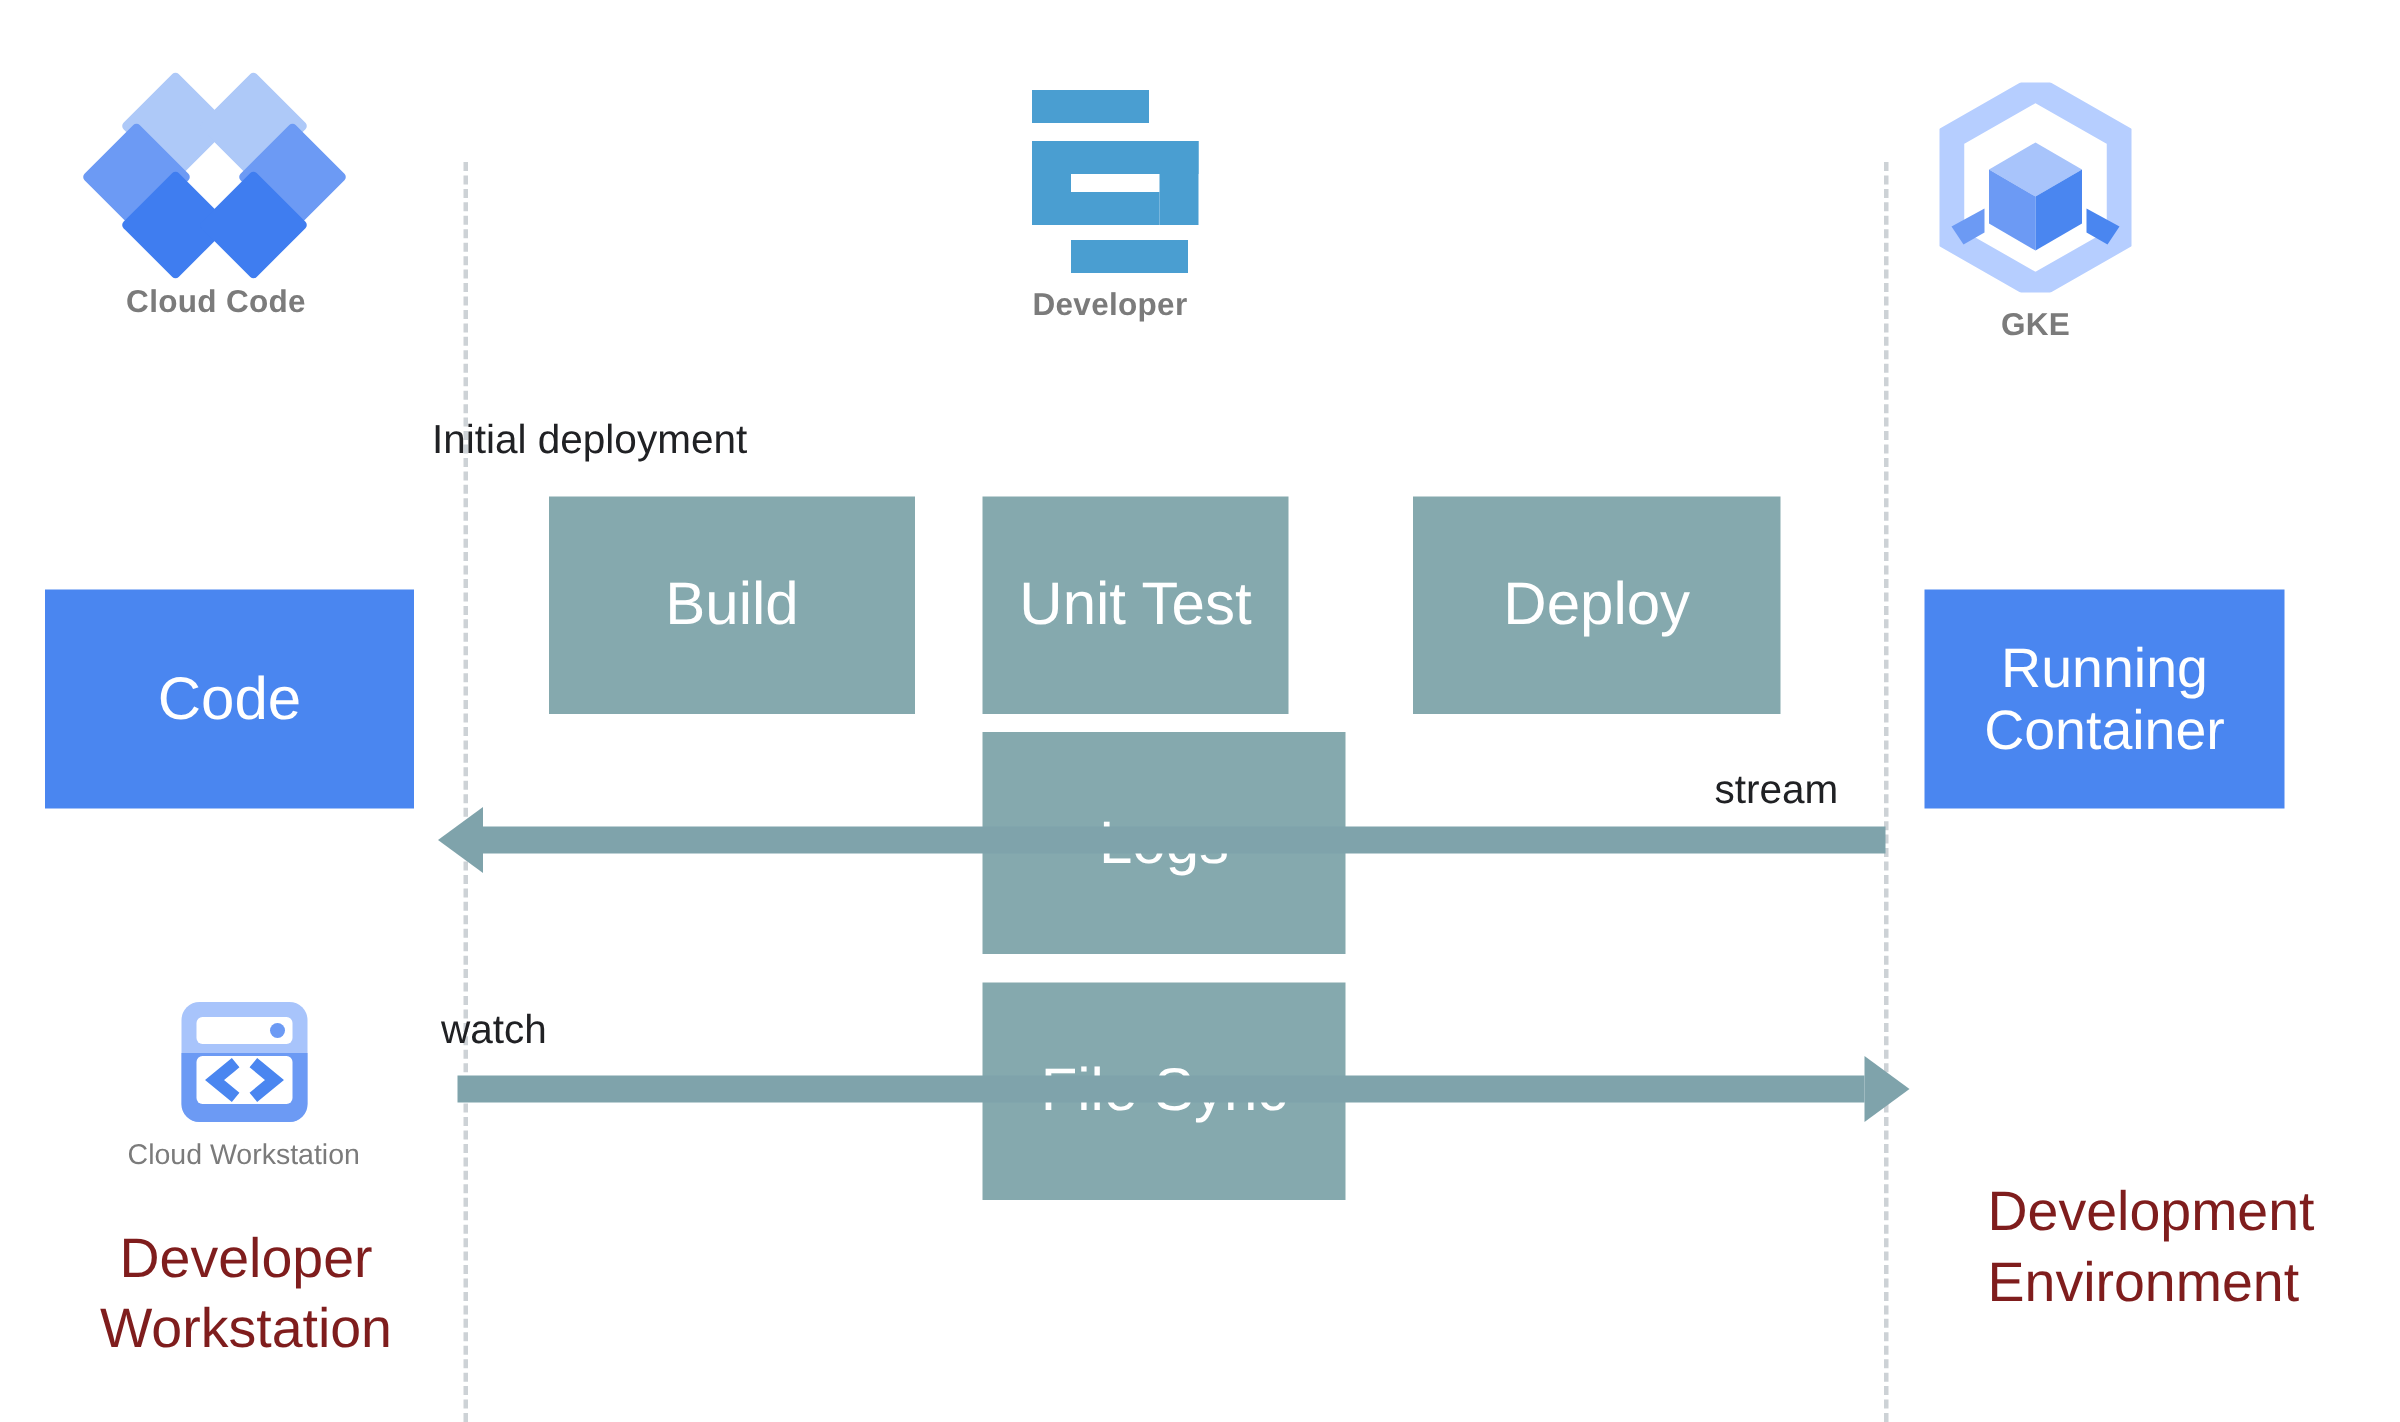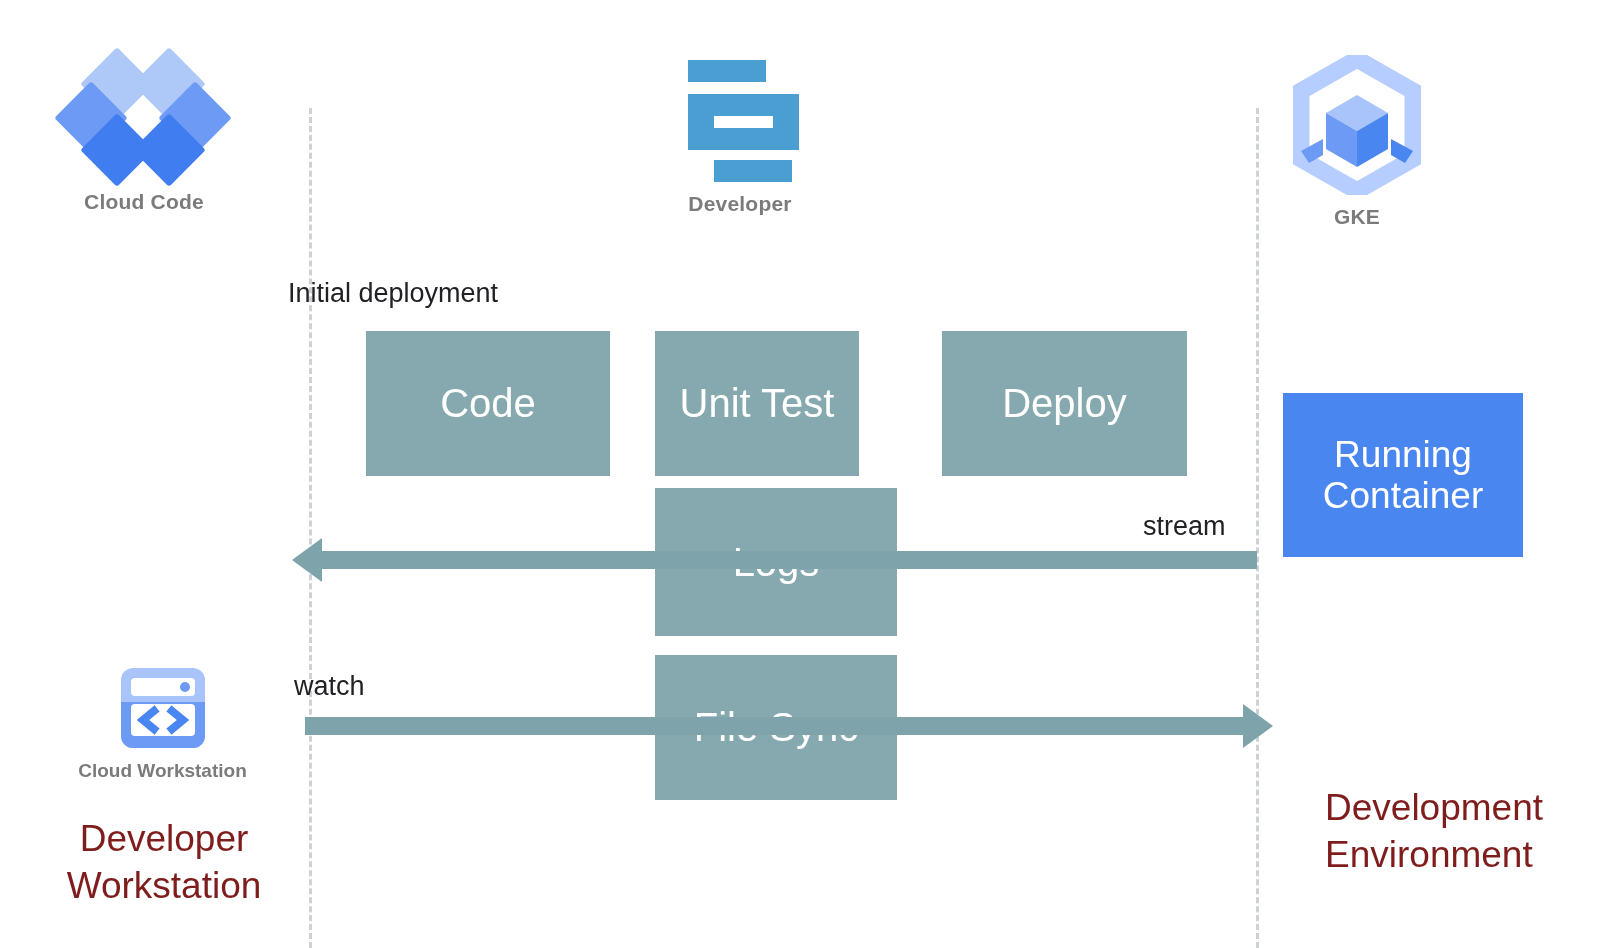--- a/index.html
+++ b/index.html
@@ -59,21 +59,21 @@
   .sk-p { position: absolute; background: #4a9ed1; }
 
   
   #gke-logo { left: 1262px; top: 55px; width: 190px; }
   .gke-art { position: relative; width: 128px; height: 140px; margin: 0 auto; }
 
   
   #workstation-logo { left: 55px; top: 662px; width: 215px; }
   .ws-art { position: relative; width: 92px; height: 92px; margin: 0 auto; }
   .ws-caption {
-    font-size: 19px; font-weight: bold; color: #7b7b7b;
+    font-size: 19px; font-weight: normal; color: #7b7b7b;
     margin-top: 6px; white-space: nowrap;
   }
 
   
   .box {
     position: absolute;
     display: flex;
     align-items: center;
     justify-content: center;
     color: #ffffff;
@@ -83,21 +83,21 @@
   }
   .box-blue  { background: #4a86f0; }
   .box-teal  { background: #85a9ae; }
 
   #box-code            { left: 30px;  top: 393px; width: 246px; height: 146px; font-size: 40px; }
   #box-build           { left: 366px; top: 331px; width: 244px; height: 145px; font-size: 40px; }
   #box-unittest        { left: 655px; top: 331px; width: 204px; height: 145px; font-size: 40px; }
   #box-deploy          { left: 942px; top: 331px; width: 245px; height: 145px; font-size: 40px; }
   #box-logs            { left: 655px; top: 488px; width: 242px; height: 148px; font-size: 40px; }
   #box-filesync        { left: 655px; top: 655px; width: 242px; height: 145px; font-size: 40px; }
-  #box-runcontainer    { left: 1283px; top: 393px; width: 240px; height: 164px; font-size: 37px; }
+  #box-runcontainer    { left: 1283px; top: 393px; width: 240px; height: 146px; font-size: 37px; }
 
   
   .arrow-shaft {
     position: absolute;
     background: #7fa3ab;
     height: 18px;
   }
   .arrow-head {
     position: absolute;
     width: 0; height: 0;
@@ -196,21 +196,22 @@
         <rect x="14" y="16" width="64" height="18" rx="4" fill="#ffffff"></rect>
         <circle cx="68" cy="25" r="5" fill="#6c9af4"></circle>
         <rect x="14" y="42" width="64" height="32" rx="4" fill="#ffffff"></rect>
         <path d="M37 49 L26 58 L37 67" fill="none" stroke="#4a86f0" stroke-width="8" stroke-linecap="square"></path>
         <path d="M55 49 L66 58 L55 67" fill="none" stroke="#4a86f0" stroke-width="8" stroke-linecap="square"></path>
       </svg>
     </div>
     <div class="ws-caption">Cloud Workstation</div>
   </div>
 
-  <div id="box-build" class="box box-teal">Code</div>
+  <div id="box-code" class="box box-blue">Code</div>
+  <div id="box-build" class="box box-teal">Build</div>
   <div id="box-unittest" class="box box-teal">Unit Test</div>
   <div id="box-deploy" class="box box-teal">Deploy</div>
   <div id="box-logs" class="box box-teal">Logs</div>
   <div id="box-filesync" class="box box-teal">File Sync</div>
   <div id="box-runcontainer" class="box box-blue" style="white-space:pre-line;">Running
 Container</div>
 
   <div id="stream-shaft" class="arrow-shaft"></div>
   <div id="stream-head" class="arrow-head head-left"></div>
 

